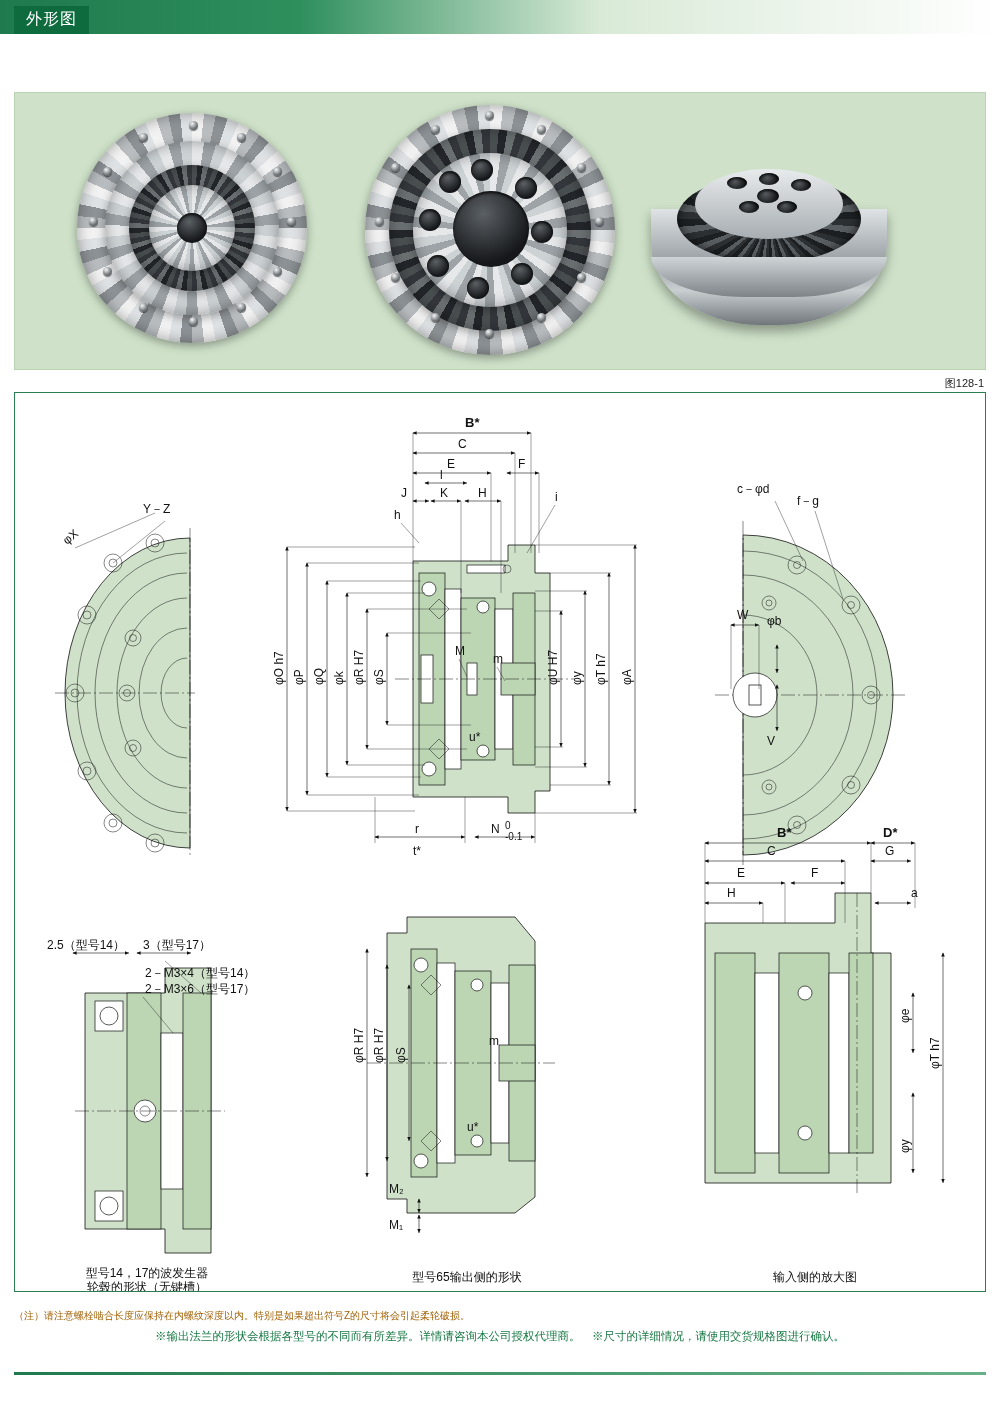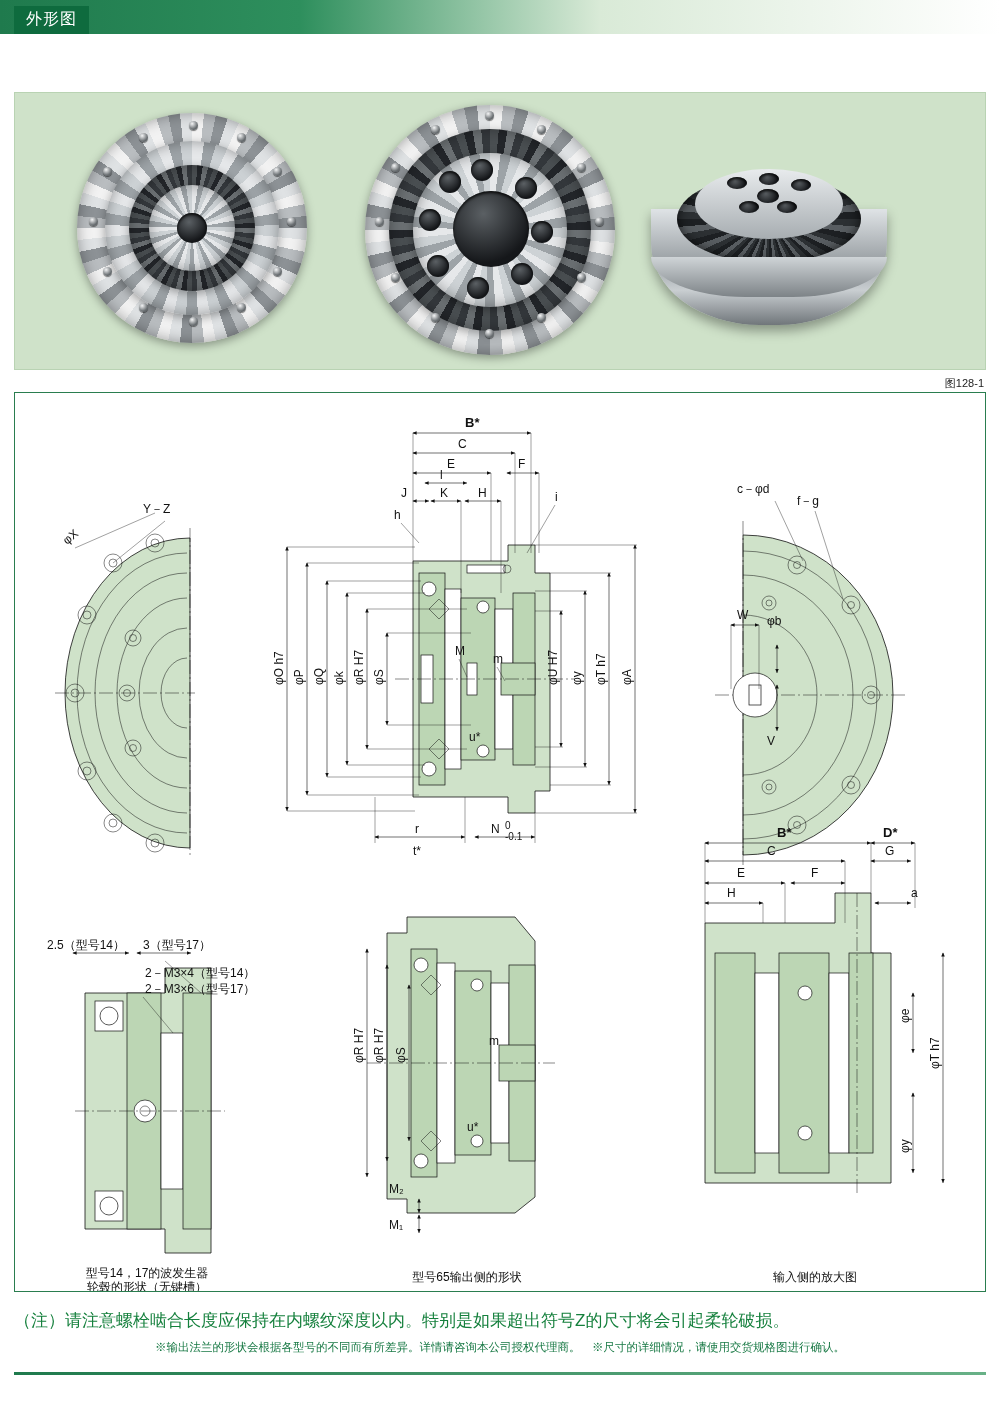--- a/index.html
+++ b/index.html
@@ -78,21 +78,21 @@
   .draw-area {
     position:absolute; left:14px; top:392px; width:972px; height:900px;
     background:#ffffff; border:1px solid #2a7d4f;
   }
   .draw-area svg { display:block; }
 
   
   .notes {
     position:absolute; left:14px; top:1308px; width:972px;
   }
-  .note-line { font-size:17px; color:#15803d; line-height:1.5; }
+  .note-line { font-size:10px; color:#a16207; line-height:1.5; }
   .note-line.indent { padding-left:22px; }
   .note-green { color:#1a7a46; font-size:11.5px;text-align:center; }
   .footer-rule {
     position:absolute; left:14px; top:1372px; width:972px; height:3px;
     background:linear-gradient(to right,#1f7a4d,#68b187);
   }
 </style>
 </head>
 <body>
 

